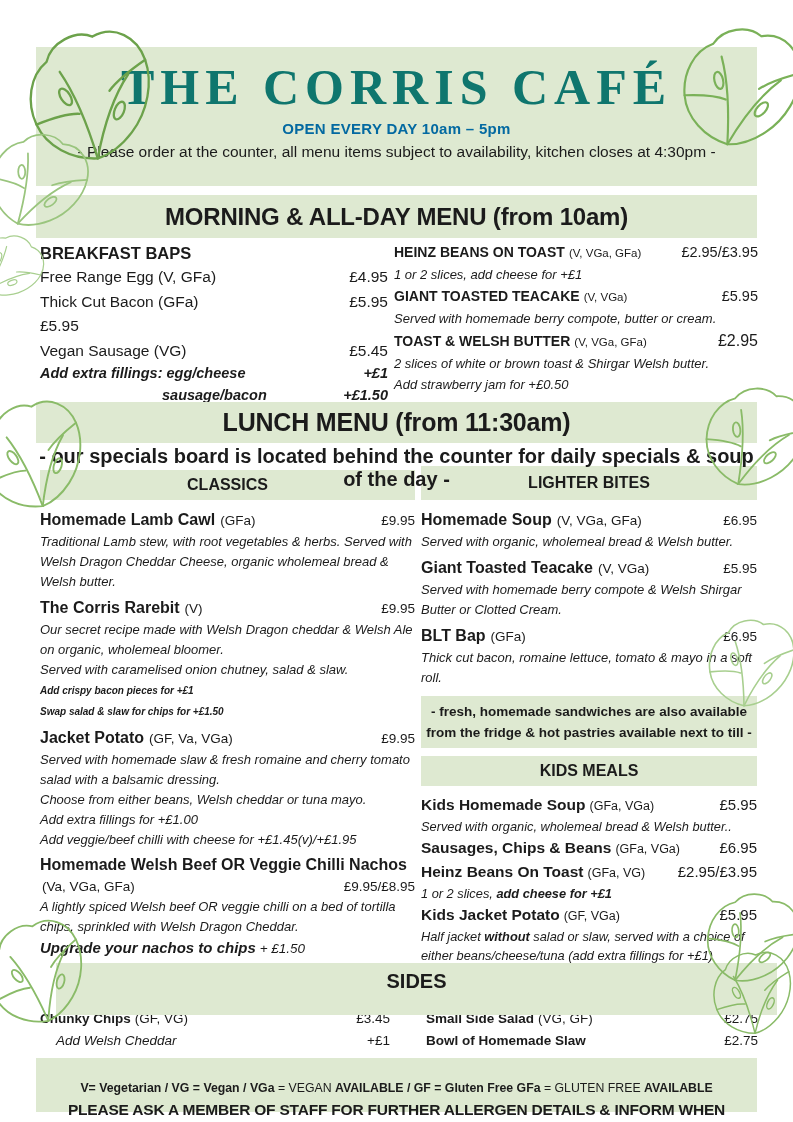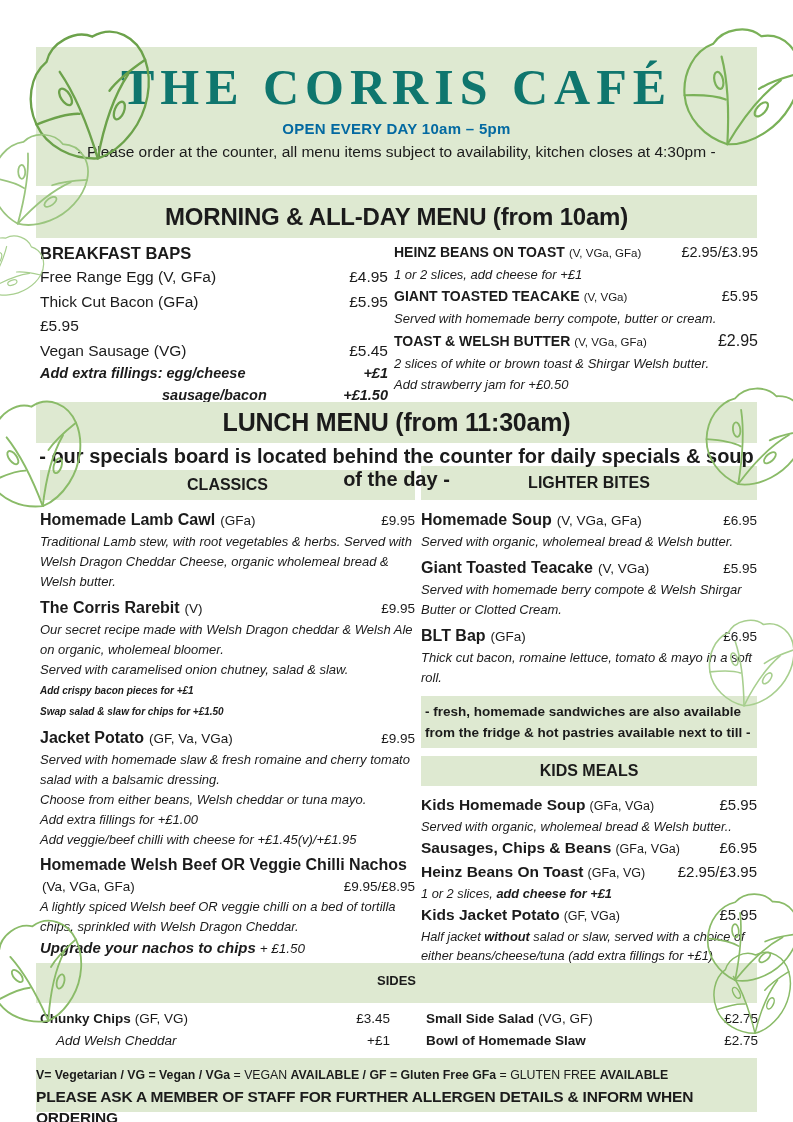--- a/index.html
+++ b/index.html
@@ -13,21 +13,21 @@
   .cafe-title{font-family:"Liberation Serif",serif;font-weight:700;font-size:50px;line-height:60px;
               letter-spacing:6px;color:#0f766e;margin-top:10px;}
   .hours{color:#0369a1;font-weight:700;font-size:15px;letter-spacing:.3px;line-height:20px;margin-top:2px;}
   .order-note{font-size:15.5px;line-height:20px;margin-top:3px;}
 
   
   .band-morning{top:195px;height:43px;line-height:43px;text-align:center;font-size:24px;font-weight:700;
                 letter-spacing:-.2px;z-index:2;}
   .band-lunch{top:402px;height:41px;line-height:41px;text-align:center;font-size:25px;font-weight:700;
               letter-spacing:-.2px;z-index:2;}
-  .band-sides{top:963px;height:40px;line-height:36px;text-align:center;font-size:13px;font-weight:700;z-index:2;}
+  .band-sides{top:963px;height:52px;line-height:36px;text-align:center;font-size:20px;font-weight:700;z-index:2;margin-left:20px;}
 
   
   .morning-cols{position:absolute;top:241px;left:40px;width:718px;display:flex;justify-content:space-between;z-index:1;}
   .m-left{width:348px;}
   .m-right{width:364px;}
   .bb-title{font-weight:700;font-size:16.5px;line-height:24px;}
   .brow{display:flex;justify-content:space-between;font-size:15.5px;line-height:24.5px;}
   .bextra{display:flex;justify-content:space-between;font-weight:700;font-style:italic;font-size:14.5px;line-height:21.5px;}
   .bextra .lbl2{padding-left:122px;}
 
@@ -48,41 +48,41 @@
   .item-name{font-weight:700;font-size:16px;white-space:nowrap;}
   .item-tags{font-size:13.5px;margin-left:5px;white-space:nowrap;}
   .item-price{margin-left:auto;font-size:13.5px;padding-left:6px;white-space:nowrap;}
   .item-desc{font-style:italic;font-size:13px;line-height:20px;white-space:pre-line;}
   .item-note{font-weight:700;font-style:italic;font-size:10px;line-height:21px;}
   .nachos-name{font-weight:700;font-size:16px;line-height:22px;}
   .upgrade{line-height:22px;}
   .upgrade .u1{font-weight:700;font-style:italic;font-size:15px;}
   .upgrade .u2{font-style:italic;font-size:13.5px;}
 
-  .note-box{background:#dee9d1;text-align:left;font-weight:700;font-size:13.5px;line-height:21px;
+  .note-box{background:#dee9d1;text-align:center;font-weight:700;font-size:13.5px;line-height:21px;
             padding:5px 4px;margin:8px 0 8px;}
   .k-head{display:flex;align-items:baseline;line-height:22px;}
   .k-name{font-weight:700;font-size:15.5px;white-space:nowrap;}
   .k-tags{font-size:12.5px;margin-left:4px;white-space:nowrap;}
   .k-price{margin-left:auto;font-size:15px;padding-left:5px;white-space:nowrap;}
   .k-desc{font-style:italic;font-size:12.8px;line-height:19px;}
   .k-desc .bd{font-weight:700;}
   .k-item{margin-bottom:1px;}
 
   
   .sides-cols{position:absolute;top:1008px;left:40px;width:718px;display:flex;justify-content:space-between;z-index:1;}
   .s-left{width:350px;}
   .s-right{width:332px;}
   .srow{display:flex;justify-content:space-between;font-size:13.5px;line-height:22px;}
   .srow .n{font-weight:700;}
   .srow .t{font-weight:400;margin-left:4px;}
   .srow.it .n{font-weight:400;font-style:italic;margin-left:16px;}
 
   
-  .footer-band{top:1058px;height:54px;padding-top:9px;box-sizing:border-box;z-index:2;}
+  .footer-band{top:1058px;height:54px;text-align:center;padding-top:22px;box-sizing:border-box;z-index:2;}
   .legend{font-size:12.3px;line-height:17px;}
   .legend .b{font-weight:700;}
   .allergen{font-size:15.5px;font-weight:700;letter-spacing:-.2px;line-height:21px;margin-top:2px;}
 </style>
 </head>
 <body>
 
 <div class="page">
 
   <svg width="0" height="0" style="position:absolute" aria-hidden="true">

